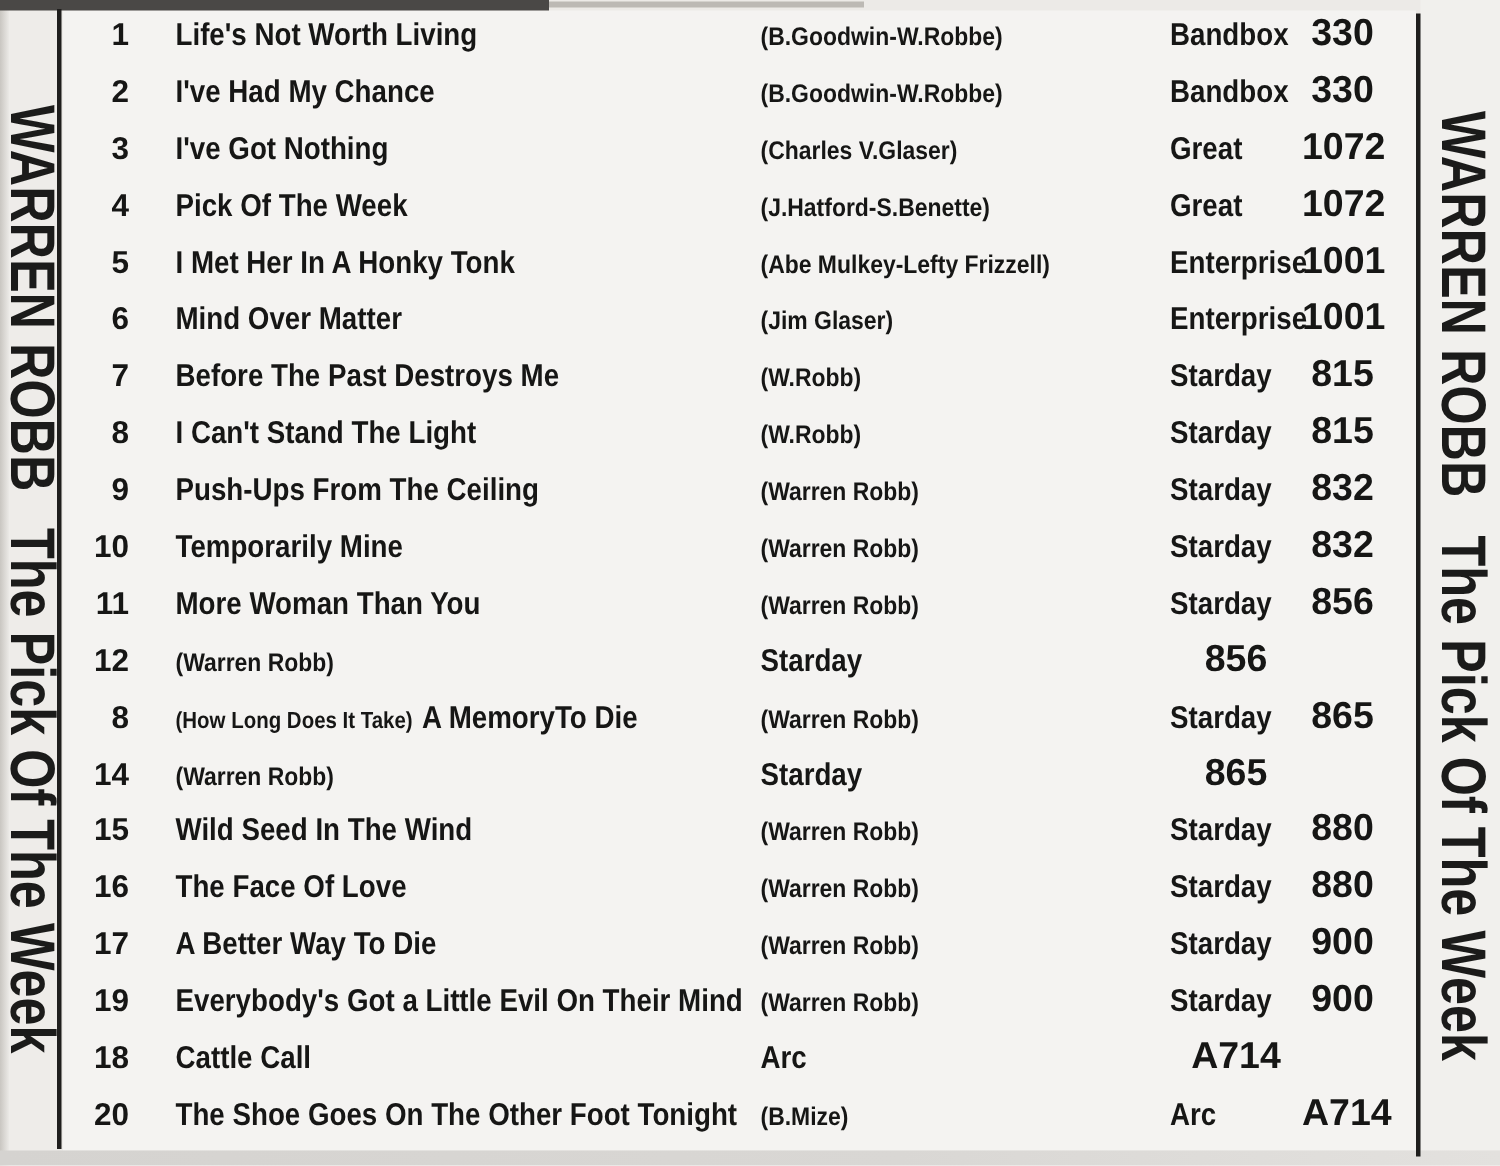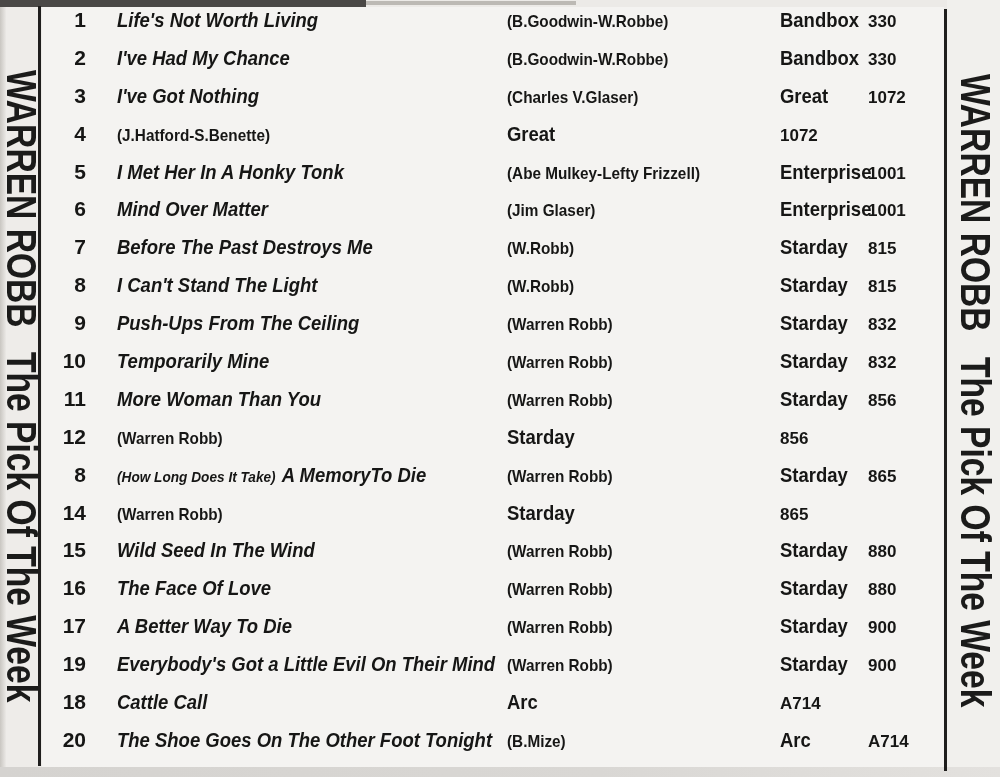--- a/index.html
+++ b/index.html
@@ -40,27 +40,27 @@
   
   .tracklist{position:absolute;left:42px;top:8px;width:902px;height:758px;}
   .row{
     display:grid;
     grid-template-columns:44px 31px 390px 273px 88px 54px;
     align-items:baseline;
     height:37.9px;
   }
   .cell{white-space:nowrap;font-weight:bold;color:#161615;}
   .num{text-align:right;font-size:21px;}
-  .title-cell{overflow:visible;font-style:italic;}
+  .title-cell{overflow:visible;}
   .tscale{display:inline-block;transform:scaleX(0.88);transform-origin:0 60%;font-size:21px;}
   .title-small{font-size:15.5px;margin-right:7px;}
   .title-small:empty{display:none;margin:0;}
   .writers-cell .wscale{display:inline-block;transform:scaleX(0.9);transform-origin:0 60%;font-size:17px;}
   .label-cell .lscale{display:inline-block;transform:scaleX(0.88);transform-origin:0 60%;font-size:21px;}
-  .catalog{text-align:left;font-size:17px;}
+  .catalog{text-align:center;font-size:25px;}
 </style>
 </head>
 <body>
 
 <div>
   <div class="side-paper-l"></div>
   <div class="side-paper-r"></div>
   <div class="paper"></div>
   <div class="left-edge"></div>
   <div class="top-bar"></div>
@@ -123,20 +123,25 @@
         </div>
         <div class="cell label-cell">
           <span class="lscale">Great</span>
         </div>
         <div class="cell catalog">1072</div>
       </div>
 
       <div class="row">
         <div class="cell num ink">4</div>
         <div class="cell"></div>
+        <div class="cell title-cell">
+          <span class="tscale">
+            <span class="title-main">Pick Of The Week</span>
+          </span>
+        </div>
         <div class="cell writers-cell">
           <span class="wscale">(J.Hatford-S.Benette)</span>
         </div>
         <div class="cell label-cell">
           <span class="lscale">Great</span>
         </div>
         <div class="cell catalog">1072</div>
       </div>
 
       <div class="row">

